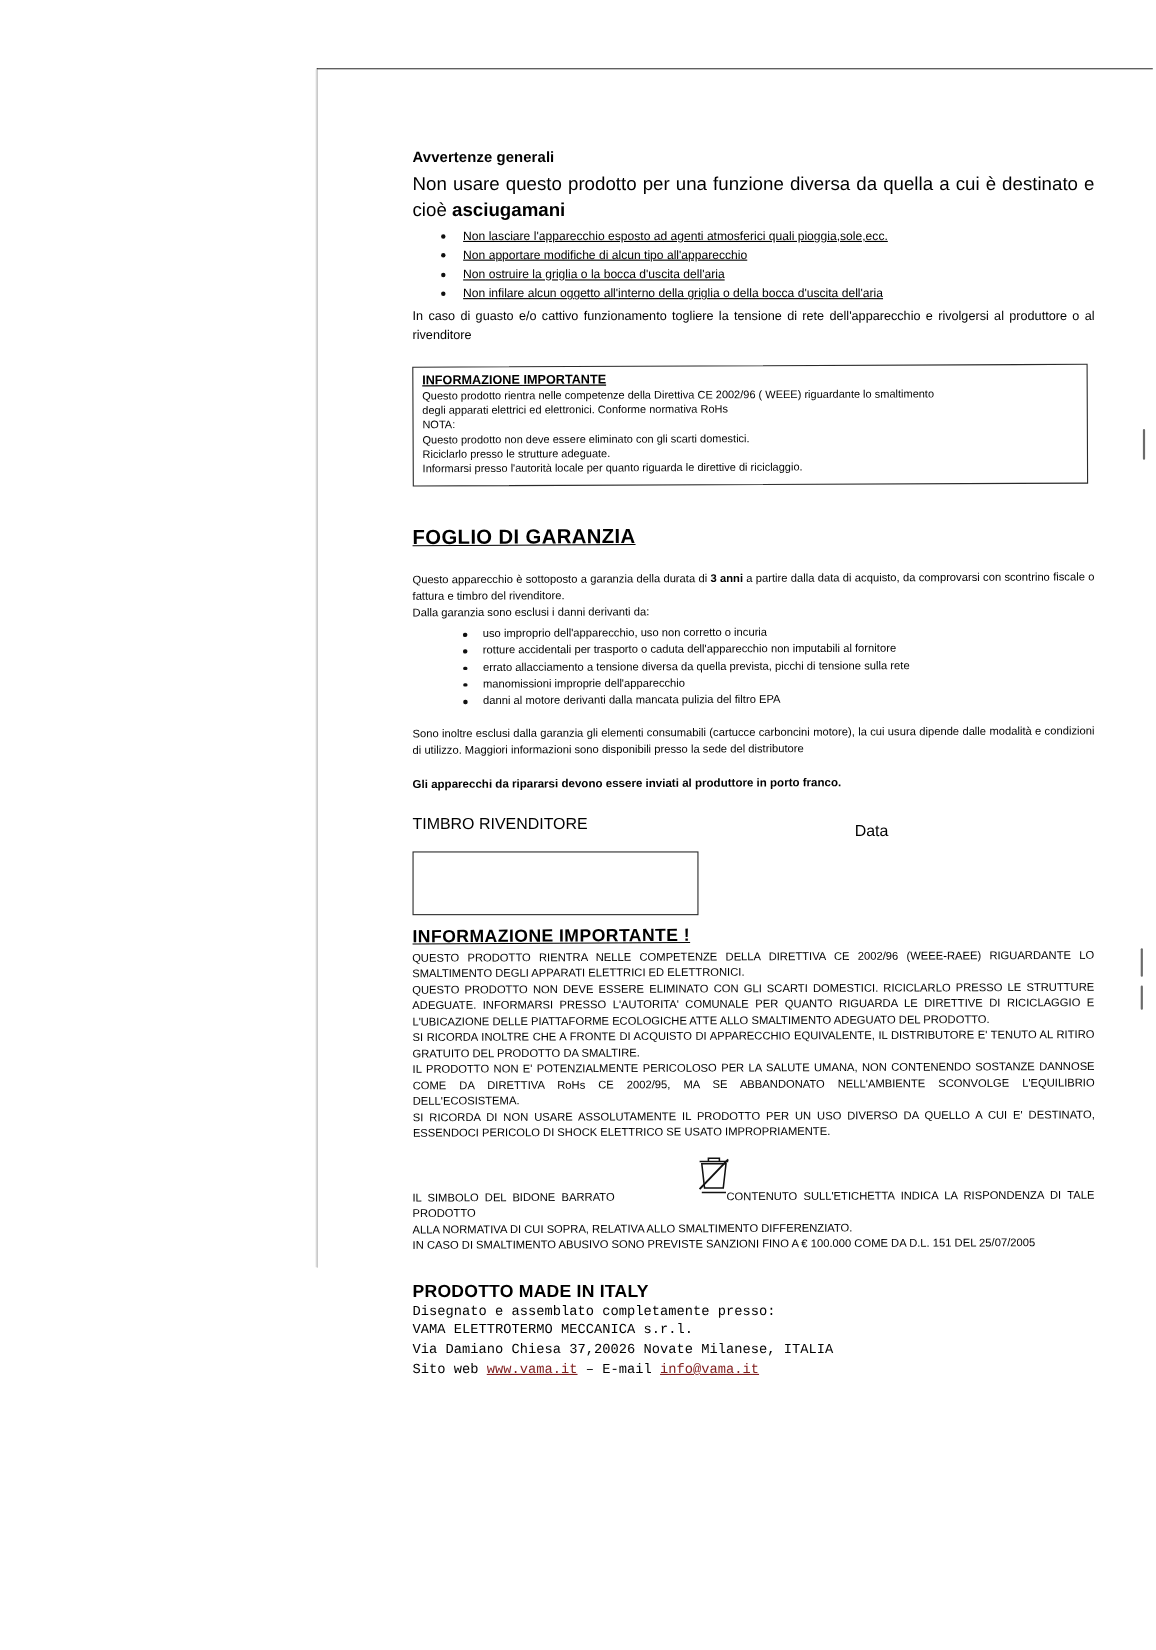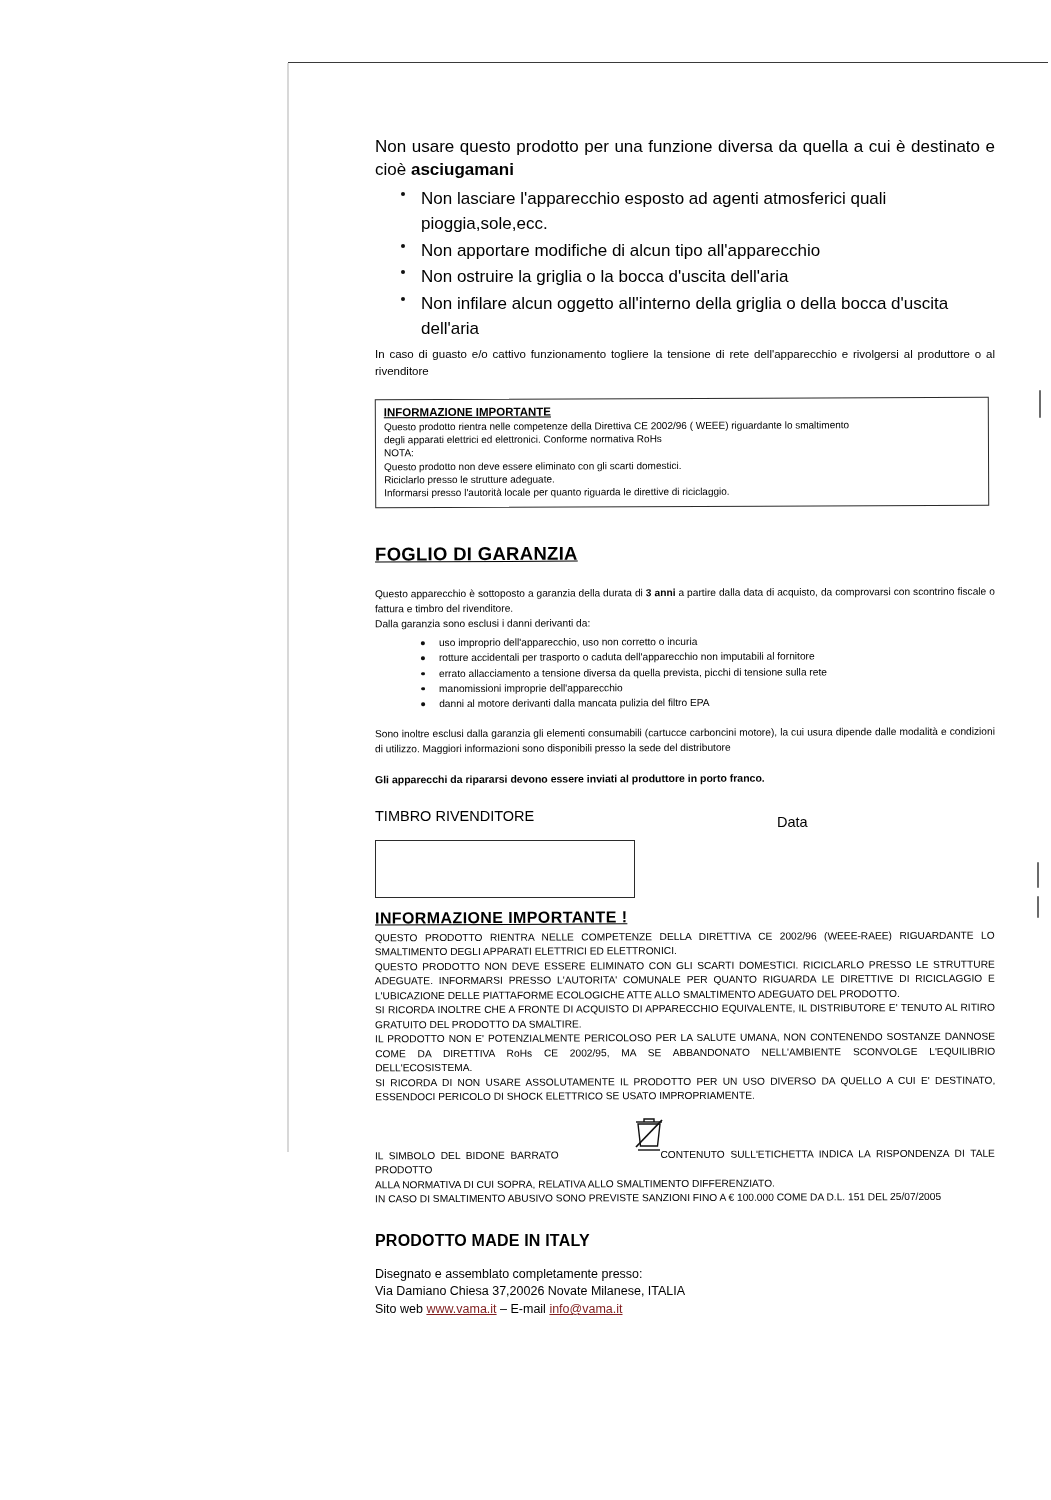--- a/index.html
+++ b/index.html
@@ -59,25 +59,26 @@
     text-align: justify;
   }
   p.body b { font-weight: bold; }
 
   ul.bul {
     list-style: none;
     margin: 4px 0 4px 0;
     padding: 0;
   }
   ul.bul li {
-    font-size: 17px;
+    font-size: 11px;
     line-height: 1.5;
     position: relative;
     padding-left: 46px;
     margin-bottom: 1px;
+    text-decoration: underline;
   }
   ul.bul li::before {
     content: "";
     position: absolute;
     left: 26px;
     top: 6px;
     width: 4px;
     height: 4px;
     border-radius: 50%;
     background: #111;
@@ -229,43 +230,45 @@
   .symbol-line { position: relative; }
 
   h3.made {
     font-size: 16px;
     font-weight: bold;
     margin: 26px 0 0 0;
     letter-spacing: .2px;
   }
 
   .addr {
-    margin-top: 16px;
+    margin-top: 0;
     font-size: 12.5px;
     line-height: 1.42;
+    font-family: Liberation Mono, monospace;
   }
   .addr a, .addr u {
     text-decoration: underline;
     color: #7f1d1d;
   }
 
   
   .edge-mark {
     position: absolute;
     background: #6b6b6b;
     width: 2px;
     border-radius: 1px;
   }
 </style>
 </head>
 <body>
 
 <div class="page">
   <div class="content">
 
+    <h1 class="sect">Avvertenze generali</h1>
     <p class="body"><span>Non usare questo prodotto per una funzione diversa da quella a cui è destinato e cioè </span><b>asciugamani</b></p>
 
     <ul class="bul">
       <li>Non lasciare l'apparecchio esposto ad agenti atmosferici quali pioggia,sole,ecc.</li>
       <li>Non apportare modifiche di alcun tipo all'apparecchio</li>
       <li>Non ostruire la griglia o la bocca d'uscita dell'aria</li>
       <li>Non infilare alcun oggetto all'interno della griglia o della bocca d'uscita dell'aria</li>
     </ul>
 
     <div class="justblock">In caso di guasto e/o cattivo funzionamento togliere la tensione di rete dell'apparecchio e rivolgersi al produttore o al rivenditore</div>
@@ -332,20 +335,21 @@
         <span style="display:inline-block;width:96px"></span><span>CONTENUTO SULL'ETICHETTA INDICA LA RISPONDENZA DI TALE PRODOTTO</span>
       </p>
       <p>ALLA NORMATIVA DI CUI SOPRA, RELATIVA ALLO SMALTIMENTO DIFFERENZIATO.</p>
       <p>IN CASO DI SMALTIMENTO ABUSIVO SONO PREVISTE SANZIONI FINO A € 100.000  COME DA D.L. 151 DEL 25/07/2005</p>
     </div>
 
     <h3 class="made">PRODOTTO MADE IN ITALY</h3>
 
     <div class="addr">
       <div>Disegnato e assemblato completamente presso:</div>
+      <div>VAMA ELETTROTERMO MECCANICA s.r.l.</div>
       <div>Via Damiano Chiesa 37,20026 Novate Milanese, ITALIA</div>
       <div><span>Sito web </span><u>www.vama.it</u><span> – E-mail </span><u>info@vama.it</u></div>
     </div>
 
   </div>
 </div>
 
 <div class="edge-mark" style="left:1039px; top:390px; height:28px;"></div>
 <div class="edge-mark" style="left:1037px; top:862px; height:26px;"></div>
 <div class="edge-mark" style="left:1037px; top:896px; height:22px;"></div>

